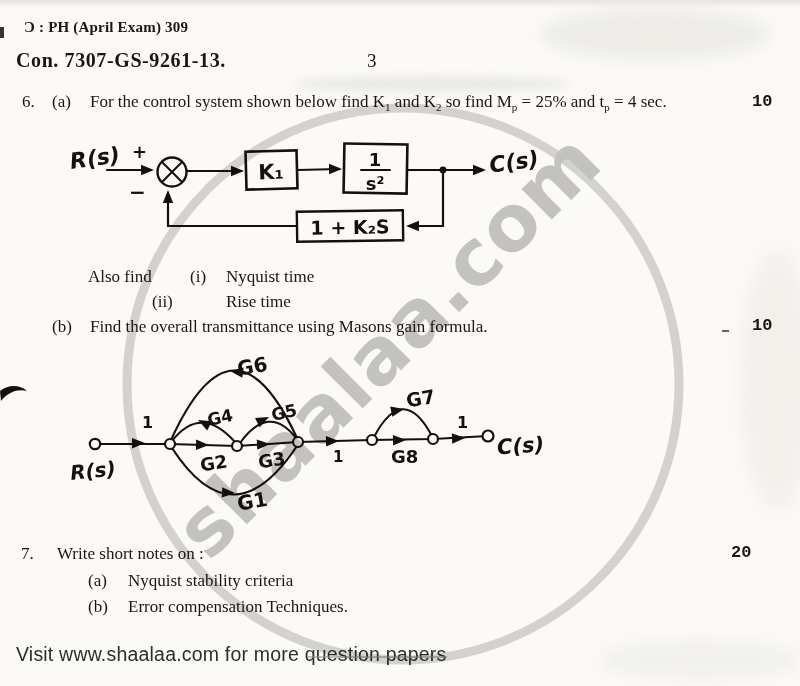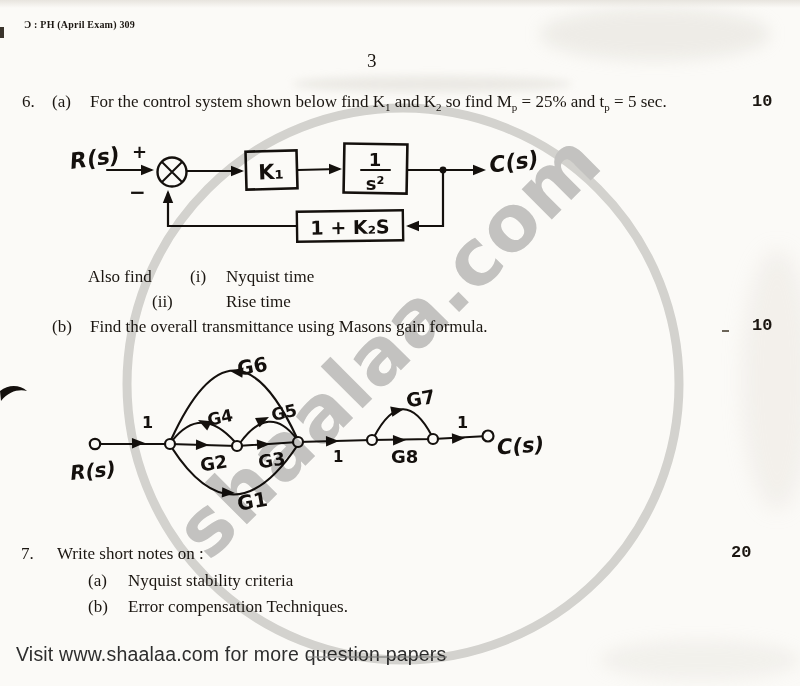--- a/index.html
+++ b/index.html
@@ -7,21 +7,21 @@
     position:relative; width:800px; height:686px;
     background:#fbfaf7; overflow:hidden;
     font-family:"Liberation Serif","DejaVu Serif",serif;
     color:#1b1611;
   }
   .page::before{
     content:""; position:absolute; left:0; top:0; right:0; height:8px;
     background:linear-gradient(#e7e4de, rgba(231,228,222,0)); z-index:3;
   }
   .t { position:absolute; font-size:17px; white-space:nowrap; }
-  .header-code { font-size:10px; font-weight:600; letter-spacing:.2px; }
+  .header-code { font-size:15px; font-weight:600; letter-spacing:.2px; }
   .con-line { font-size:20px; font-weight:bold; letter-spacing:.6px; }
   .page-num { font-size:19px; }
   .marks { font-weight:bold; font-size:17px;font-family:Liberation Mono, monospace; }
   sub.sb { font-size:11px; line-height:0; }
   .footer {
     font-family:"Liberation Sans","DejaVu Sans",sans-serif;
     font-size:19.5px; color:#2e2e2e; letter-spacing:.2px;
   }
   .content { position:absolute; inset:0; z-index:2; }
   .diagram-svg { position:absolute; left:0; top:0; z-index:2; }
@@ -51,26 +51,27 @@
 <div class="page">
 
   <div class="noise n1"></div>
   <div class="noise n2"></div>
   <div class="noise n3"></div>
   <div class="noise n4"></div>
 
   <div class="content">
 
     <div class="t header-code" style="left:24px; top:19px;">Ɔ : PH (April Exam) 309</div>
+    <div class="t con-line" style="left:16px; top:49px;">Con. 7307-GS-9261-13.</div>
     <div class="t page-num" style="left:367px; top:50px;">3</div>
 
     <div class="t" style="left:22px; top:92px;">6.</div>
     <div class="t" style="left:52px; top:92px;">(a)</div>
     <div class="t" style="left:90px; top:92px;">
-      <span>For the control system shown below find K</span><sub class="sb">1</sub><span> and K</span><sub class="sb">2</sub><span> so find M</span><sub class="sb">p</sub><span> = 25% and t</span><sub class="sb">p</sub><span> = 5 sec.</span>
+      <span>For the control system shown below find K</span><sub class="sb">1</sub><span> and K</span><sub class="sb">2</sub><span> so find M</span><sub class="sb">p</sub><span> = 25% and t</span><sub class="sb">p</sub><span> = 4 sec.</span>
     </div>
     <div class="t marks" style="left:752px; top:92px;">10</div>
 
     <div class="t" style="left:88px; top:267px;">Also find</div>
     <div class="t" style="left:190px; top:267px;">(i)</div>
     <div class="t" style="left:226px; top:267px;">Nyquist time</div>
     <div class="t" style="left:152px; top:292px;">(ii)</div>
     <div class="t" style="left:226px; top:292px;">Rise time</div>
 
     <div class="t" style="left:52px; top:317px;">(b)</div>

